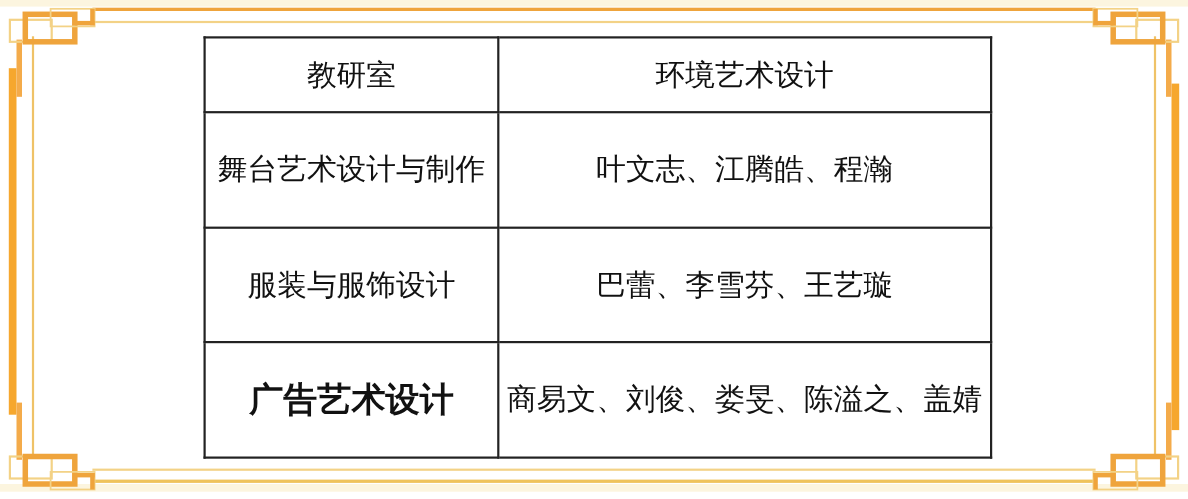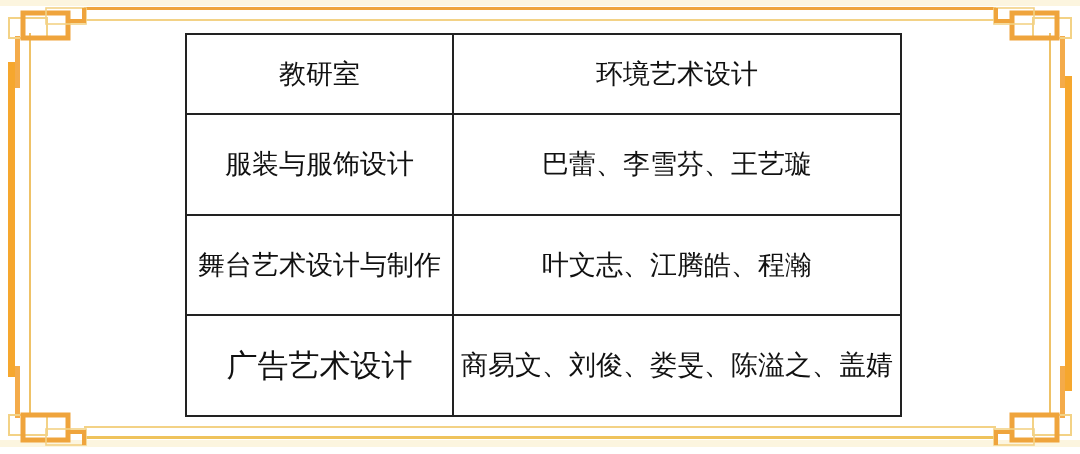--- a/index.html
+++ b/index.html
@@ -37,22 +37,22 @@
   .grid{
     position:absolute;left:185px;top:33px;width:715px;height:384px;
     border-collapse:collapse;table-layout:fixed;
   }
   .grid th,.grid td{
     border:2px solid var(--table-border,#222);
     text-align:center;vertical-align:middle;
     font-weight:normal;font-size:27px;line-height:1.2;
     color:var(--text-color,#111);padding:0;
   }
-  .grid tr{height:80px;}
-  .grid td.big{font-size:31px;}
+  .grid tr{height:68px;}
+  .grid td.big{font-size:31px;font-weight:bold;}
 </style>
 </head>
 <body>
 
 <div class="stage">
 
   <div class="frame">
     <div class="band-top"></div>
     <div class="band-bot"></div>
 
@@ -105,26 +105,26 @@
         <col style="width:448px">
       </colgroup>
     <thead>
       <tr>
         <th>教研室</th>
         <th>环境艺术设计</th>
       </tr>
     </thead>
     <tbody>
       <tr>
+        <td>舞台艺术设计与制作</td>
+        <td>叶文志、江腾皓、程瀚</td>
+      </tr>
+      <tr>
         <td>服装与服饰设计</td>
         <td>巴蕾、李雪芬、王艺璇</td>
-      </tr>
-      <tr>
-        <td>舞台艺术设计与制作</td>
-        <td>叶文志、江腾皓、程瀚</td>
       </tr>
       <tr>
         <td class="big">广告艺术设计</td>
         <td>商易文、刘俊、娄旻、陈溢之、盖婧</td>
       </tr>
     </tbody>
   </table>
 
 </div>
 

